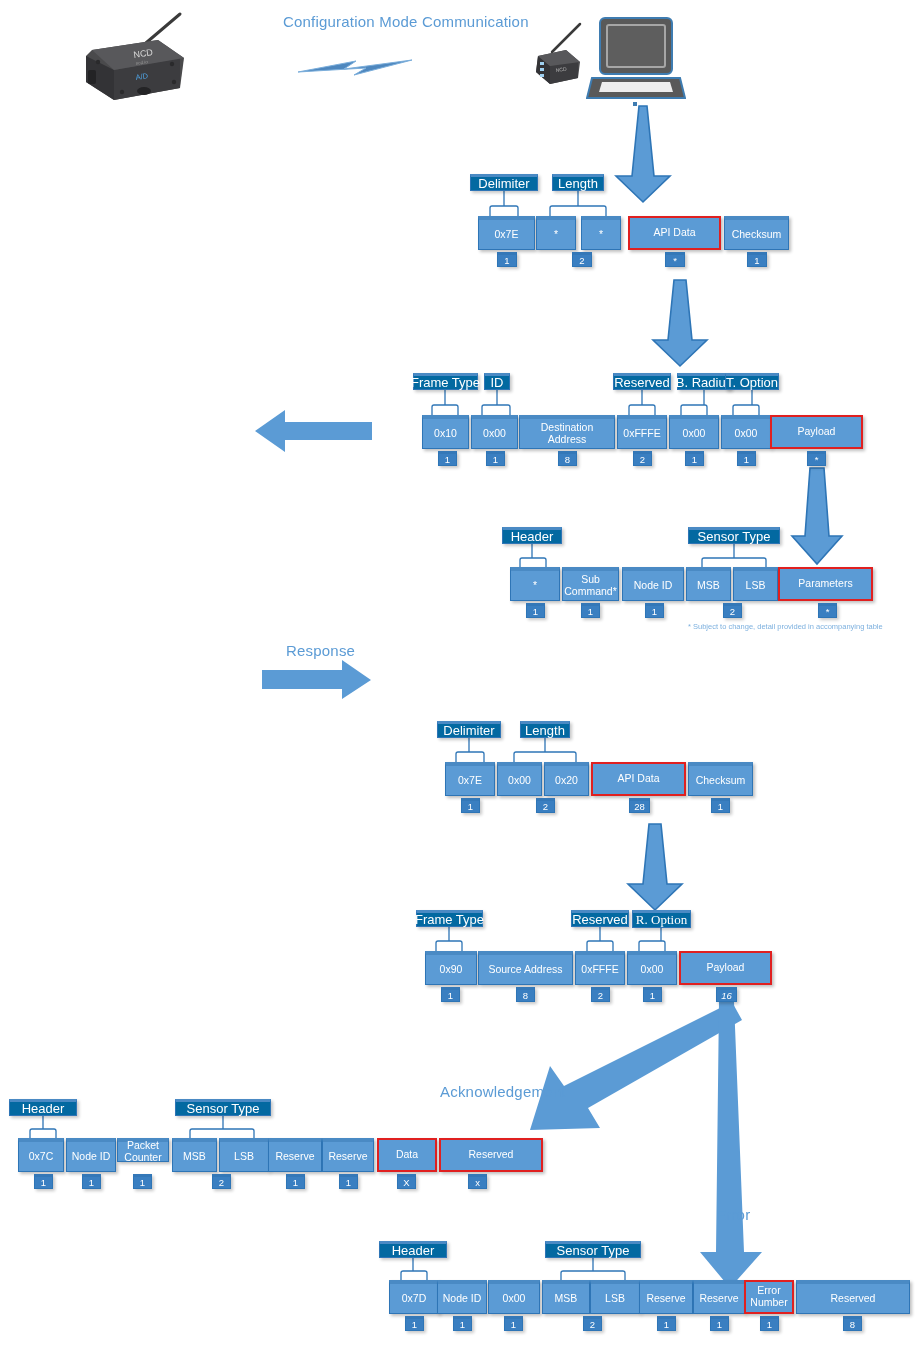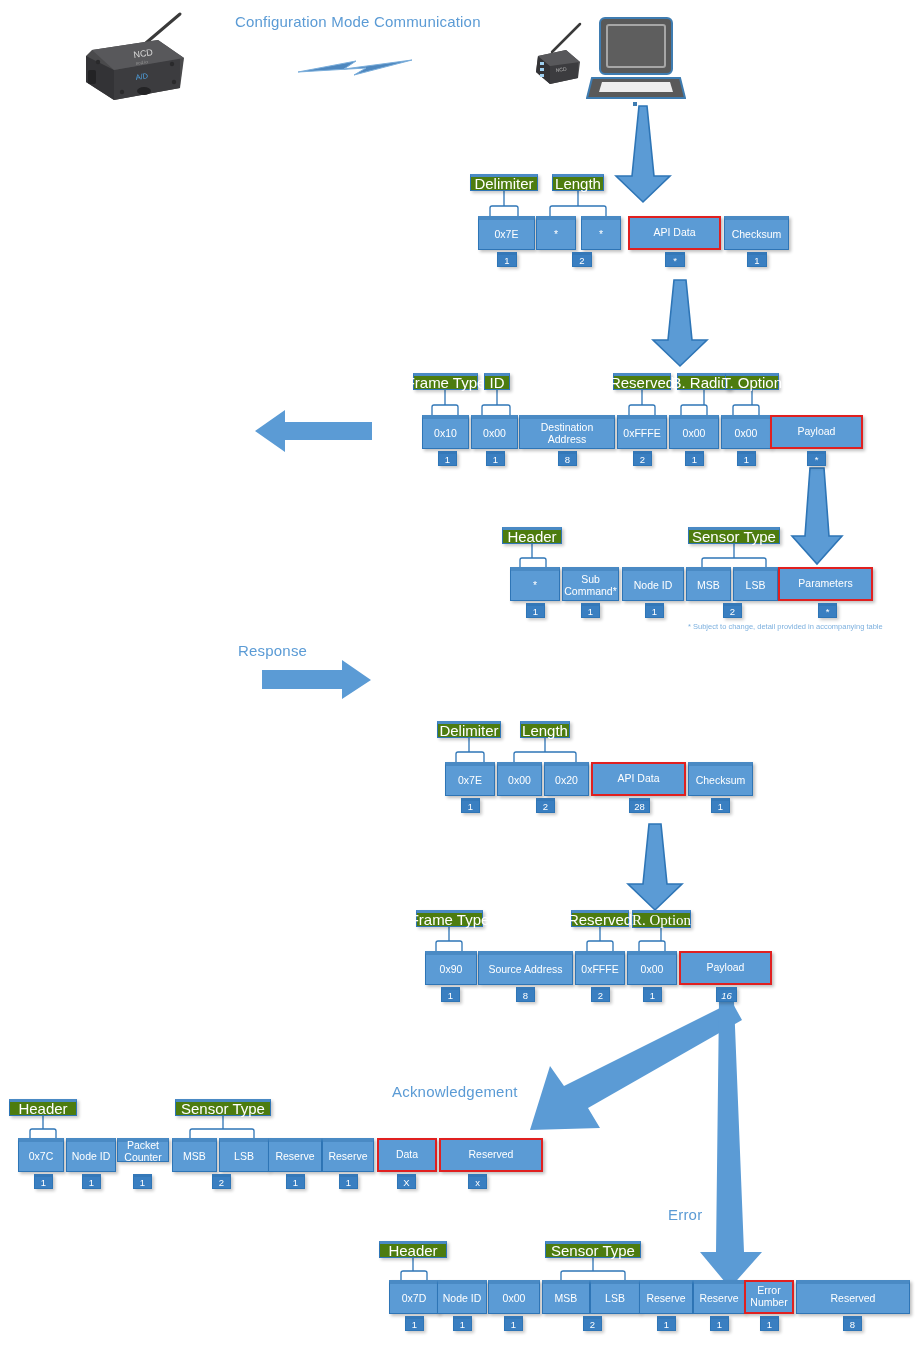--- a/index.html
+++ b/index.html
@@ -9,40 +9,41 @@
     background:#ffffff;
     font-family:"Liberation Sans","DejaVu Sans",sans-serif;
     -webkit-font-smoothing:antialiased;
   }
   .canvas{position:absolute;left:0;top:0;width:923px;height:1347px;}
 
   
   .sec-title{
     position:absolute;color:#5B9BD5;font-size:15px;letter-spacing:.2px;
     white-space:nowrap;
+    margin-left:48px;
   }
 
   
   .cell{
     position:absolute;box-sizing:border-box;
     background:#5B9BD5;
     border:1px solid #2E75B6;
     border-top:4px solid #4A8AC4;
     color:#ffffff;font-size:10.5px;line-height:1.12;
     display:flex;align-items:center;justify-content:center;text-align:center;
     padding:1px 2px;
     box-shadow:2px 2px 3px rgba(0,0,0,.25);
   }
   .cell.hl{border:2px solid #E02020;border-top:2px solid #E02020;}
 
   
   .lbl{
     position:absolute;box-sizing:border-box;
-    background:#4d7c0f;border:1px solid #2E75B6;border-top:3px solid #4A8AC4;
-    color:#ffffff;font-size:15px;
+    background:#0369a1;border:1px solid #2E75B6;border-top:3px solid #4A8AC4;
+    color:#ffffff;font-size:13px;
     display:flex;align-items:center;justify-content:center;white-space:nowrap;
     box-shadow:2px 2px 3px rgba(0,0,0,.22);
   }
 
   
   .size{
     position:absolute;box-sizing:border-box;
     background:#3A7FC1;border:1px solid #2E75B6;border-top:3px solid #3478B8;
     color:#ffffff;font-size:9.5px;
     display:flex;align-items:center;justify-content:center;

